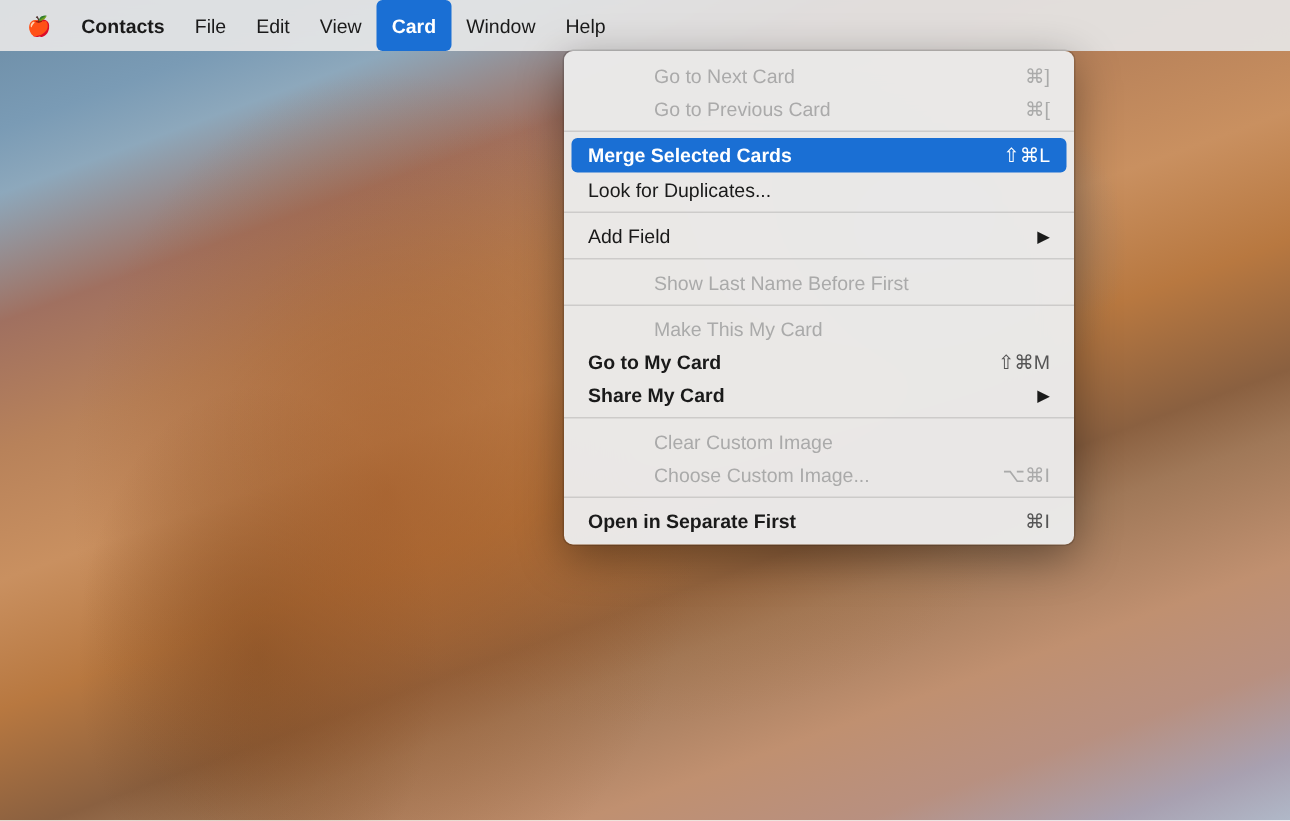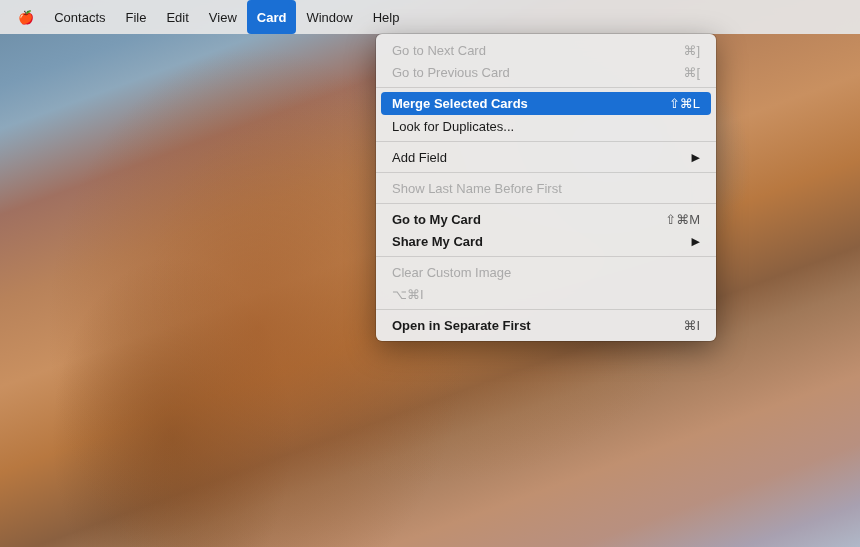--- a/index.html
+++ b/index.html
@@ -79,21 +79,21 @@
     }
 
     .menubar-item.active {
       background: #1a6fd4;
       color: white;
       font-weight: 600;
       text-align: right;
     }
 
     .menubar-item.app-name {
-      font-weight: 400;
+      font-weight: 700;
     }
 
     
     .dropdown {
       position: absolute;
       top: 34px;
       left: 376px;
       width: 340px;
       background: rgba(235,235,235,0.97);
       backdrop-filter: blur(20px);
@@ -121,20 +121,21 @@
       margin: 0 5px;
       padding: 4px 11px;
     }
 
     .menu-item.highlighted .shortcut {
       color: white;
     }
 
     .menu-item.disabled {
       color: #aaa;
+      margin-left: 44px;
     }
 
     .menu-item.disabled .shortcut {
       color: #aaa;
     }
 
     .menu-item .label {
       font-weight: 400;
     }
 
@@ -212,39 +213,44 @@
   <div class="menu-separator"></div>
 
 
   <div class="menu-item disabled">
     <span class="label">Show Last Name Before First</span>
     <span class="shortcut"></span>
   </div>
 
   <div class="menu-separator"></div>
 
+  <div class="menu-item disabled">
+    <span class="label">Make This My Card</span>
+    <span class="shortcut"></span>
+  </div>
 
   <div class="menu-item bold">
     <span class="label">Go to My Card</span>
     <span class="shortcut">⇧⌘M</span>
   </div>
 
   <div class="menu-item bold">
     <span class="label">Share My Card</span>
     <span class="arrow">▶</span>
   </div>
 
   <div class="menu-separator"></div>
 
   <div class="menu-item disabled">
     <span class="label">Clear Custom Image</span>
     <span class="shortcut"></span>
   </div>
 
   <div class="menu-item disabled">
+    <span class="label">Choose Custom Image...</span>
     <span class="shortcut">⌥⌘I</span>
   </div>
 
   <div class="menu-separator"></div>
 
   <div class="menu-item bold">
     <span class="label">Open in Separate First</span>
     <span class="shortcut">⌘I</span>
   </div>
 

